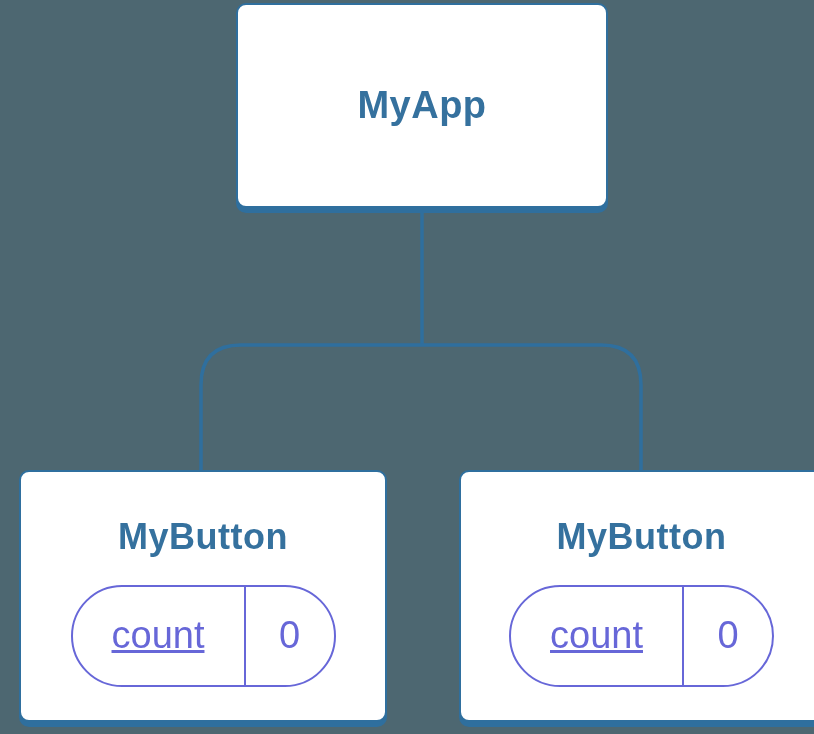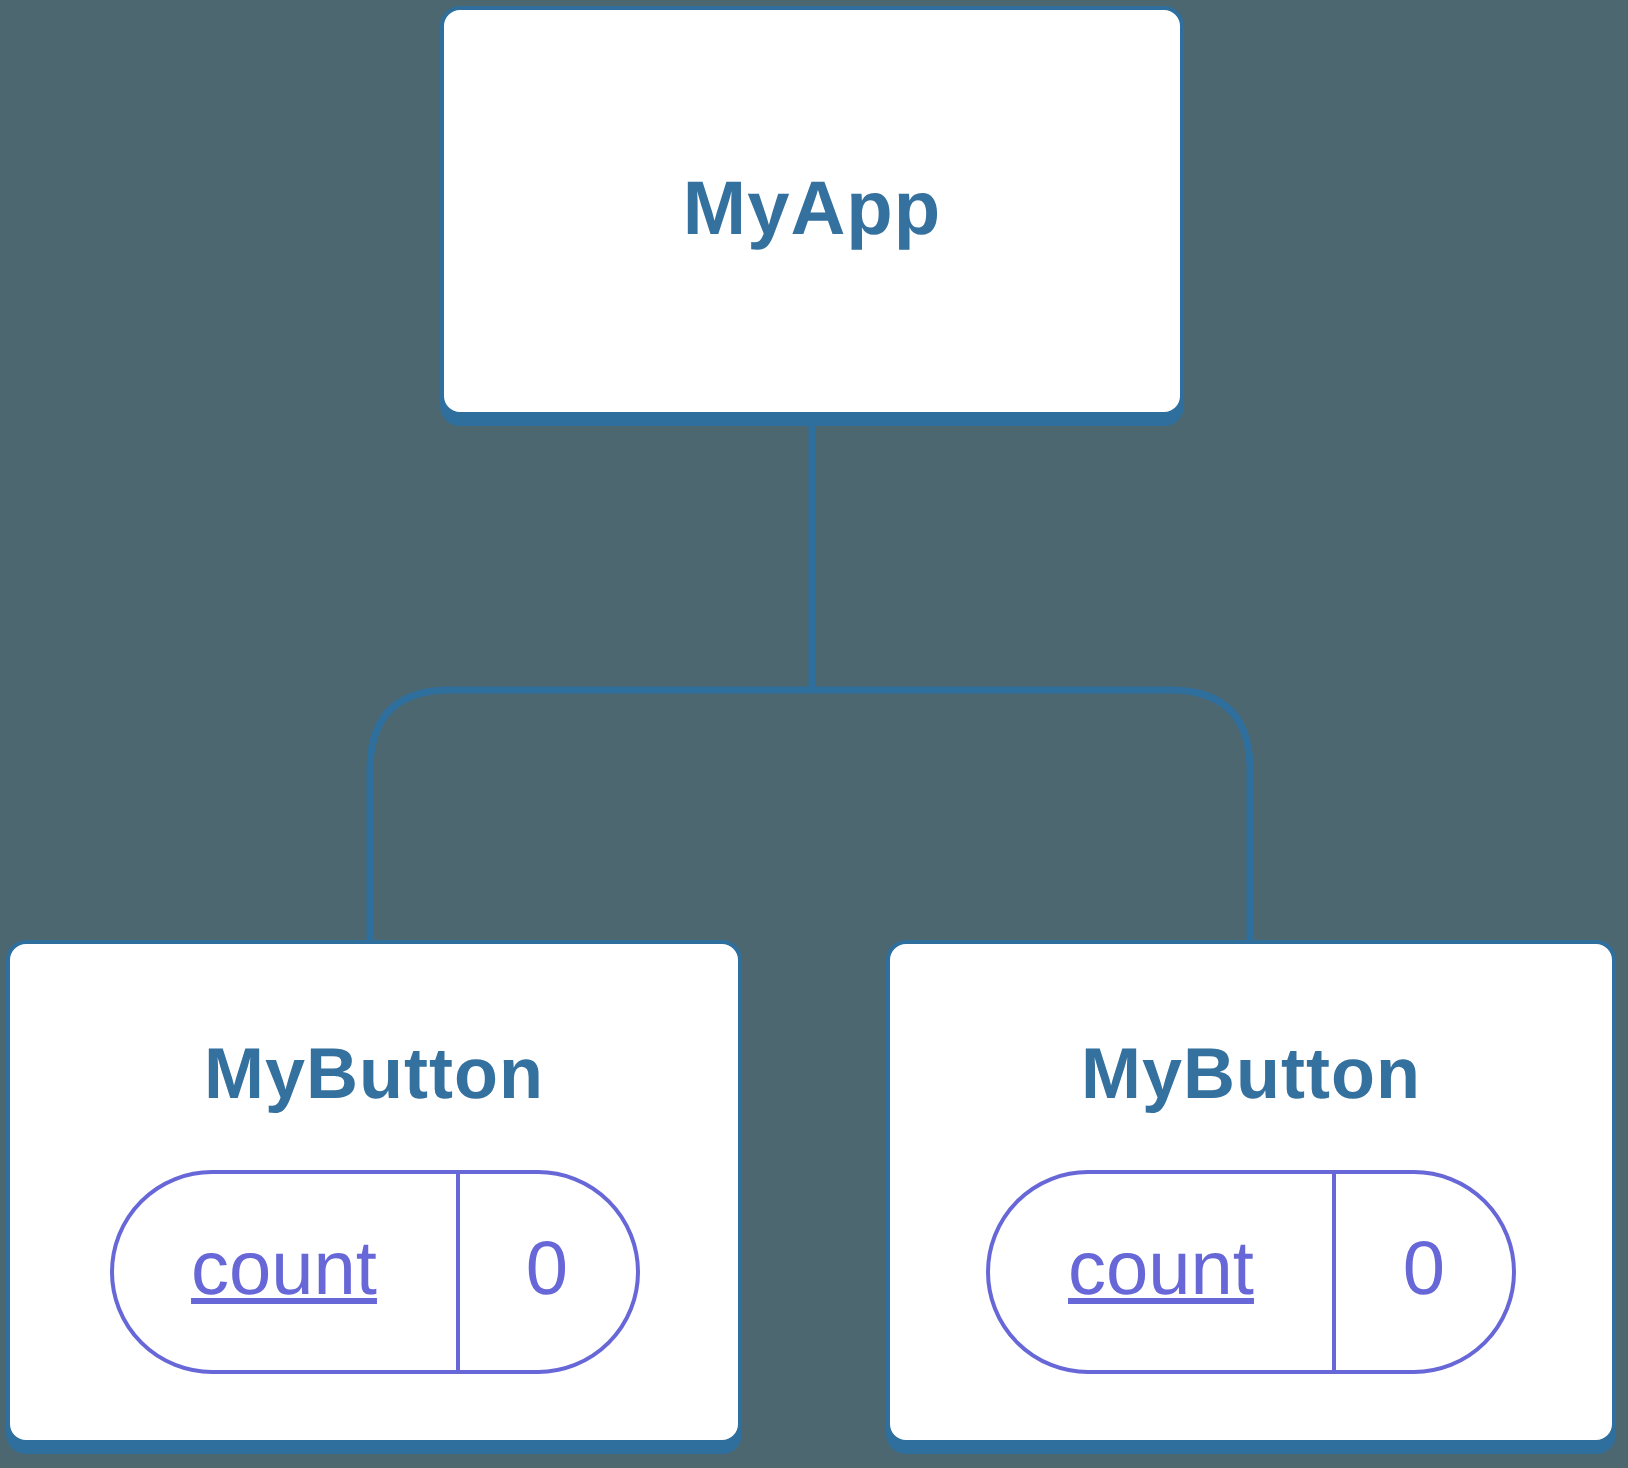--- a/index.html
+++ b/index.html
@@ -15,20 +15,21 @@
   body {
     font-family: "Liberation Sans", "DejaVu Sans", sans-serif;
     background: var(--bg);
     overflow: hidden;
   }
   .canvas {
     position: relative;
     width: 755px;
     height: 734px;
     background: var(--bg);
+    margin-left: 16px;
   }
   .connectors {
     position: absolute;
     inset: 0;
     z-index: 0;
   }
   .connectors path {
     stroke: var(--connector);
     stroke-width: 3.5;
     fill: none;

